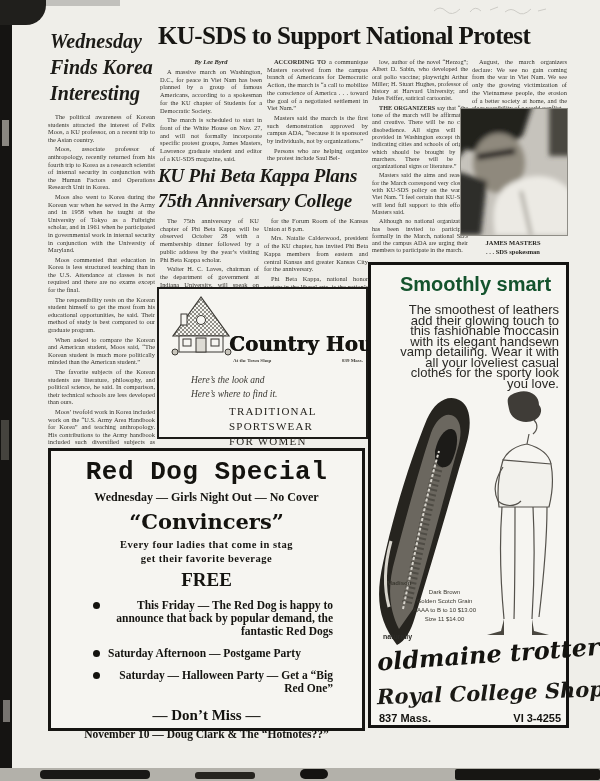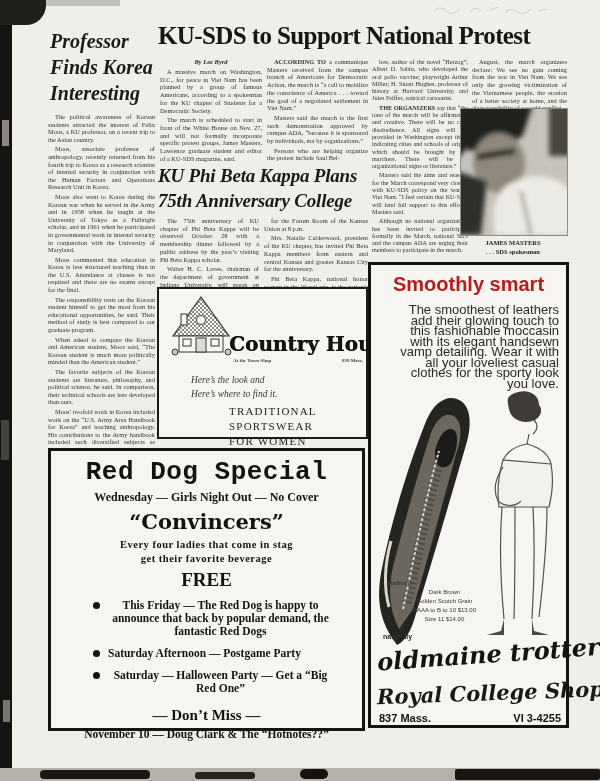--- a/index.html
+++ b/index.html
@@ -62,29 +62,29 @@
   .ch-slogan{position:absolute;left:32px;top:84px;font-size:9.5px;line-height:14px;font-style:italic;color:#3a3832;}
   .ch-category{position:absolute;left:32px;top:115px;font-size:11px;line-height:15px;letter-spacing:1.2px;color:#26241f;margin-left:38px;}
   
   .rd-ad{position:absolute;left:48px;top:448px;width:317px;height:283px;border:3px solid #161512;
          background:#f6f5f1;box-sizing:border-box;text-align:center;color:#14130f;}
   .rd-title{margin-top:6px;font-size:26px;font-weight:700;font-family:Liberation Mono, monospace;letter-spacing:0.5px;}
   .rd-subtitle{margin-top:3px;font-size:12px;font-weight:700;}
   .rd-convincers{margin-top:4px;font-size:21px;font-weight:700;font-family:"DejaVu Serif",serif;}
   .rd-offer{margin-top:4px;font-size:10.5px;font-weight:700;line-height:14px;letter-spacing:0.5px;}
   .rd-free{margin-top:3px;font-size:19px;font-weight:700;}
-  .rd-bullets{margin:8px 0 12px 42px;width:240px;text-align:center;}
+  .rd-bullets{margin:8px 0 12px 42px;width:240px;text-align:right;}
   .rd-bullet{display:flex;gap:8px;margin-bottom:9px;font-size:11.5px;line-height:13px;font-weight:700;}
   .rd-dot{flex:none;width:7px;height:7px;border-radius:50%;background:#14130f;margin-top:3px;}
   .rd-dontmiss{margin-top:3px;font-size:15px;font-weight:700;}
   .rd-event{margin-top:4px;font-size:11.5px;font-weight:700;}
   
   .shoe-ad{position:absolute;left:368px;top:262px;width:201px;height:466px;border:3px solid #141311;
            background:#f6f5f1;box-sizing:border-box;font-family:"Liberation Sans","DejaVu Sans",sans-serif;color:#2b2a26;}
-  .shoe-headline{position:absolute;left:0;top:8px;width:100%;text-align:center;font-size:20px;font-weight:600;color:#b91c1c;}
+  .shoe-headline{position:absolute;left:0;top:8px;width:100%;text-align:center;font-size:20px;font-weight:600;color:#14532d;padding-left:7px;}
   .shoe-body{position:absolute;left:28px;top:40px;width:160px;font-size:13px;line-height:10.5px;text-align:right;}
   .shoe-icon{position:absolute;left:-2px;top:92px;width:106px;height:292px;}
   .woman-icon{position:absolute;left:100px;top:122px;width:92px;height:258px;}
   .shoe-details{position:absolute;left:16px;top:314px;width:115px;font-size:6px;line-height:9px;text-align:center;color:#39372f;}
   .shoe-style{text-align:left;font-weight:700;}
   .shoe-naturally{position:absolute;left:12px;top:368px;font-size:7px;font-weight:700;}
   .shoe-brand{position:absolute;left:6px;top:376px;width:186px;text-align:center;font-size:24px;font-weight:700;
               font-style:italic;font-family:"DejaVu Serif",serif;transform:rotate(-4deg);color:#14130f;white-space:nowrap;}
   .shoe-store{position:absolute;left:6px;top:416px;width:186px;text-align:center;font-size:21px;font-style:italic;
               font-weight:700;font-family:"DejaVu Serif",serif;transform:rotate(-2deg);color:#1a1915;white-space:nowrap;}
@@ -101,21 +101,21 @@
       <div class="patch2"></div>
       <div class="patch3"></div>
   </div>
   <div class="corner-smear"></div>
   <div class="corner-blob"></div>
   <svg class="handwriting" viewBox="0 0 120 14">
     <path d="M4,9 q6,-6 12,0 t14,-2 M40,10 q5,-7 11,-1 M60,8 l8,-3 M75,10 q6,-5 12,0 t14,-3 M108,9 l8,-2" stroke="#8e8c86" stroke-width="1" fill="none"></path>
   </svg>
 
   <div class="korea-headline">
-    <div>Professor</div>
+    <div>Wednesday</div>
     <div>Finds Korea</div>
     <div>Interesting</div>
   </div>
   <div class="bodytext korea-body">
     <p>The political awareness of Korean students attracted the interest of Felix Moos, a KU professor, on a recent trip to the Asian country.</p>
     <p>Moos, associate professor of anthropology, recently returned from his fourth trip to Korea as a research scientist of internal security in conjunction with the Human Factors and Operations Research Unit in Korea.</p>
     <p>Moos also went to Korea during the Korean war when he served in the Army and in 1958 when he taught at the University of Tokyo as a Fulbright scholar, and in 1961 when he participated in governmental work in internal security in conjunction with the University of Maryland.</p>
     <p>Moos commented that education in Korea is less structured teaching than in the U.S. Attendance at classes is not required and there are no exams except for the final.</p>
     <p>The responsibility rests on the Korean student himself to get the most from his educational opportunities, he said. Their method of study is best compared to our graduate program.</p>
     <p>When asked to compare the Korean and American student, Moos said, “The Korean student is much more politically minded than the American student.”</p>

